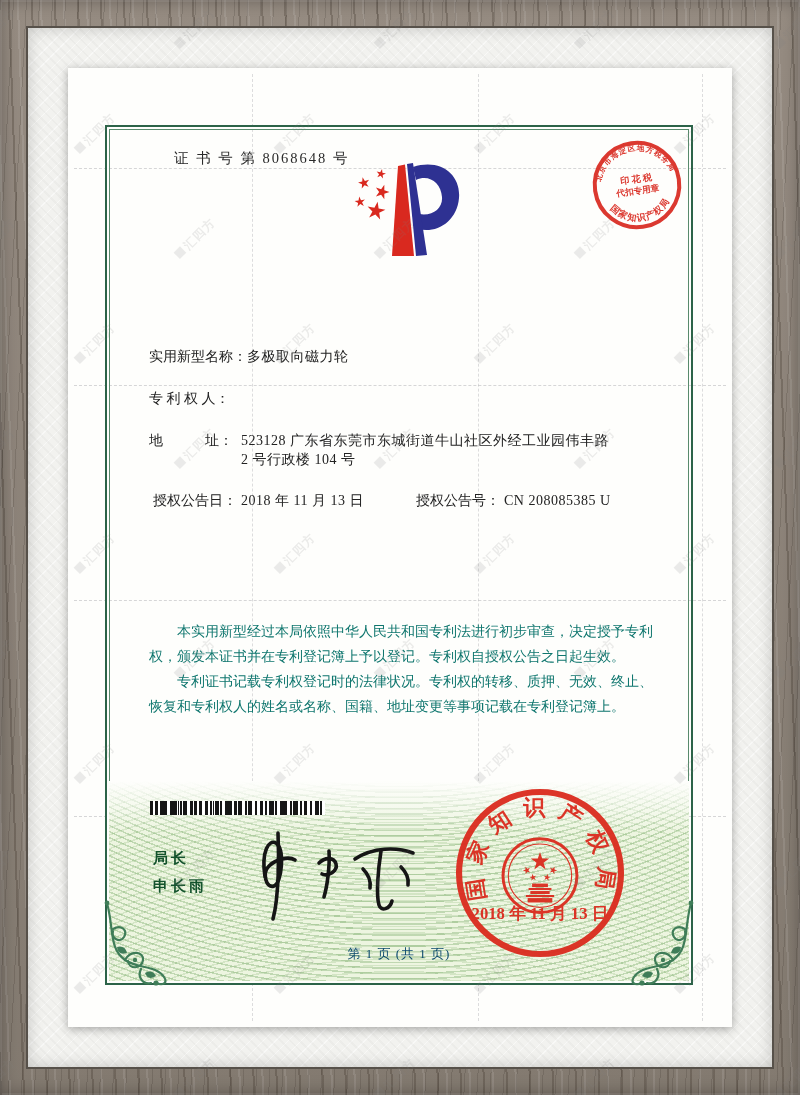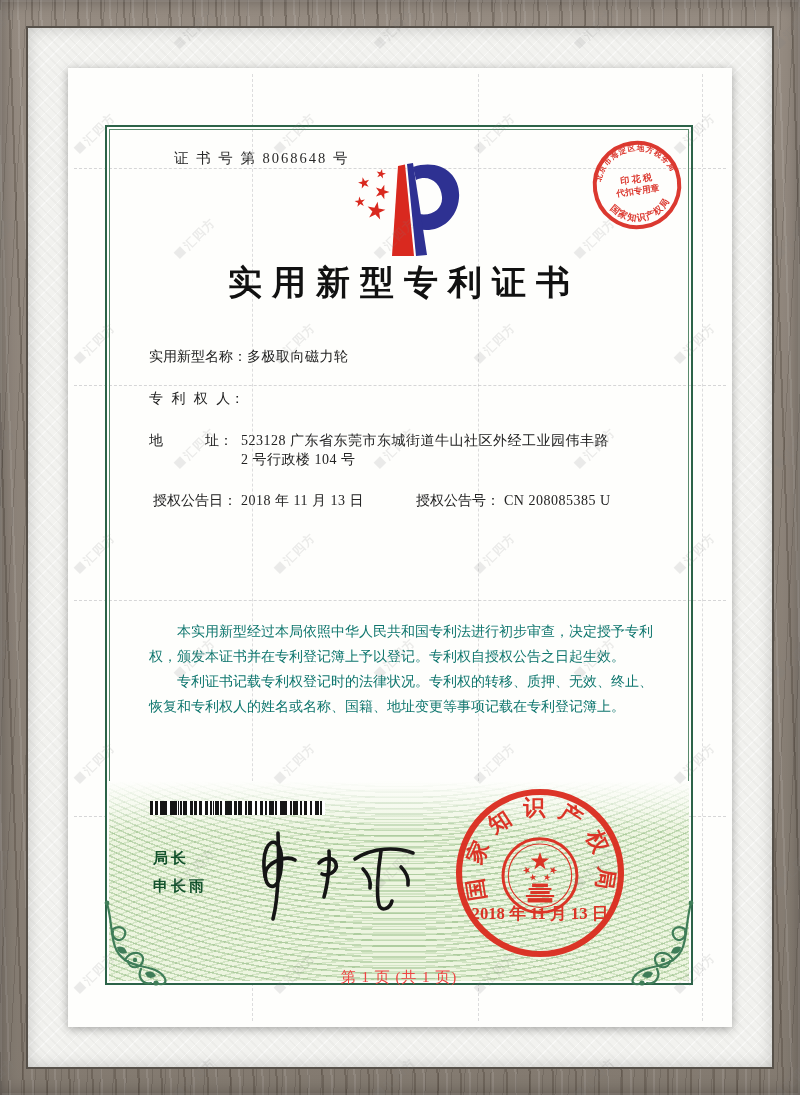--- a/index.html
+++ b/index.html
@@ -75,21 +75,21 @@
   .tax-stamp { position:absolute; left:482px; top:10px; width:96px; height:96px; transform:rotate(-8deg); opacity:.92; }
   .logo { position:absolute; left:50%; top:34px; width:130px; height:100px; margin-left:-60px; }
   .cert-title {
     position:absolute; left:0; right:0; top:133px;
     text-align:center; font-size:34px; font-weight:bold;
     letter-spacing:10px; text-indent:10px; color:#111;
   }
 
   .fields { position:absolute; left:42px; right:38px; top:220px; font-size:14px; color:#222; }
   .frow { display:flex; line-height:20px; margin-bottom:22px; }
-  .flabel { flex:0 0 92px; white-space:nowrap;font-family:Liberation Mono, monospace; }
+  .flabel { flex:0 0 92px; white-space:nowrap; }
   .fvalue { letter-spacing:.5px; }
   .fvalue.addr { max-width:368px; line-height:19px; }
   .frow.addr-row { }
   .grant-row { position:relative; line-height:20px;text-align:center; }
   .grant-right { position:absolute; left:263px; top:0; display:flex; }
 
   .paras {
     position:absolute; left:42px; right:38px; top:492px;
     font-size:14px; line-height:25px; color:#0f766e;
     text-align:justify;
@@ -108,21 +108,21 @@
   .signer { position:absolute; left:46px; top:722px; z-index:4;
     font-family:"Liberation Sans","DejaVu Sans",sans-serif;
     font-weight:600; font-size:15px; letter-spacing:3px; color:#14532d; }
   .signer div { margin-bottom:9px; }
   .signature { position:absolute; left:128px; top:698px; width:205px; height:100px; z-index:4; }
 
   .cnipa-seal { position:absolute; left:345px; top:658px; width:176px; height:176px; z-index:5; opacity:.95; }
 
   .page-footer {
     position:absolute; left:0; right:0; top:818px; z-index:4;
-    text-align:center; font-size:15px; letter-spacing:1px; color:#ef4444;margin-top:23px;
+    text-align:center; font-size:13px; letter-spacing:1px; color:#0c4a6e;
   }
 
   
   .wm-layer { position:absolute; inset:0; z-index:20; pointer-events:none; overflow:hidden; }
   .wm {
     position:absolute; transform:rotate(-45deg);
     font-family:"Liberation Sans","DejaVu Sans",sans-serif;
     font-weight:700; font-size:12px; letter-spacing:1px;
     color:#808080; opacity:.15; white-space:nowrap;
   }
@@ -214,21 +214,20 @@
         <polygon points="59,5 66,3.5 75,95 53,95" fill="#d9291f"></polygon>
         <g fill="#d9291f">
           <use href="#starA" transform="translate(42,13) scale(5) rotate(12)"></use>
           <use href="#starA" transform="translate(25,22) scale(6) rotate(-14)"></use>
           <use href="#starA" transform="translate(43,31) scale(7.5) rotate(18)"></use>
           <use href="#starA" transform="translate(21,41) scale(5.5) rotate(-8)"></use>
           <use href="#starA" transform="translate(37,50) scale(9.5) rotate(10)"></use>
         </g>
       </svg>
 
-      <div class="cert-title">实用新型专利证书</div>
 
       <div class="fields">
         <div class="frow">
           <span class="flabel">实用新型名称：</span>
           <span class="fvalue">多极取向磁力轮</span>
         </div>
         <div class="frow">
           <span class="flabel">专 利 权 人：</span>
         </div>
         <div class="frow addr-row">

